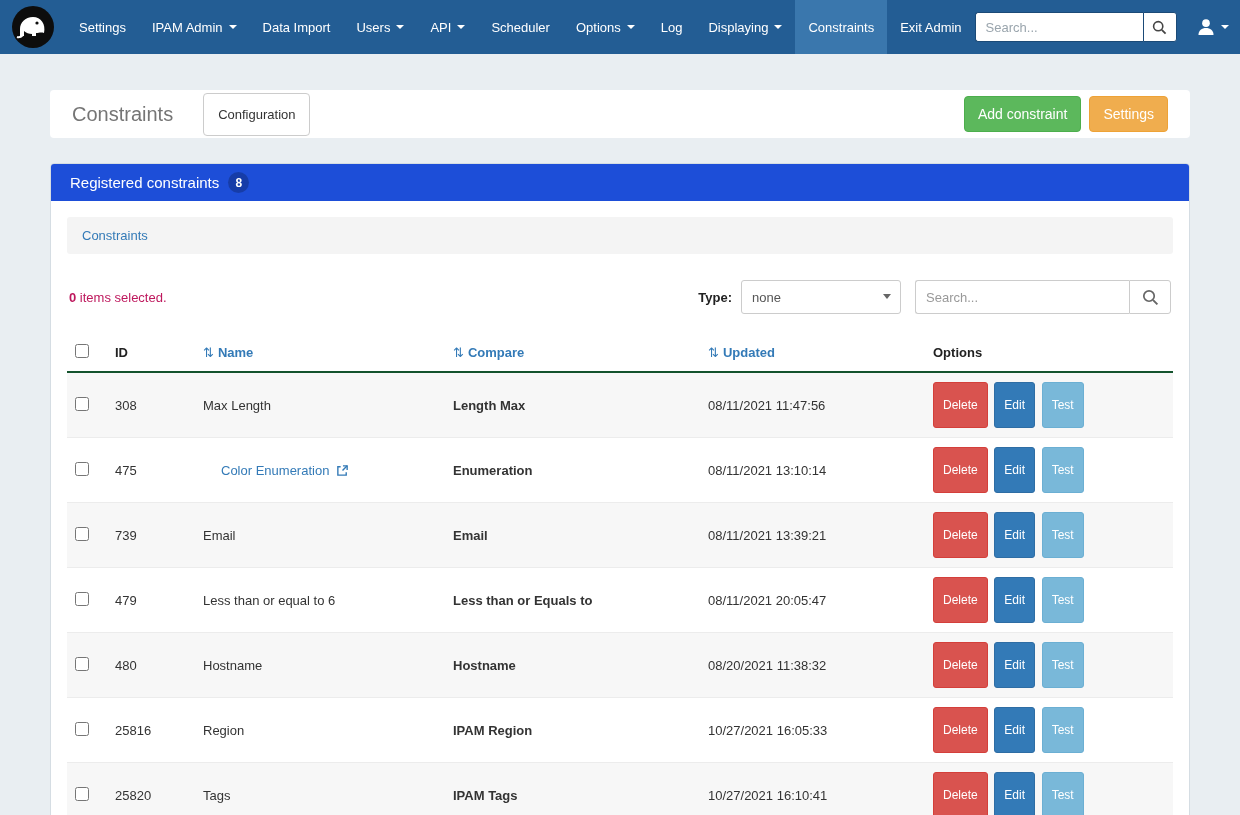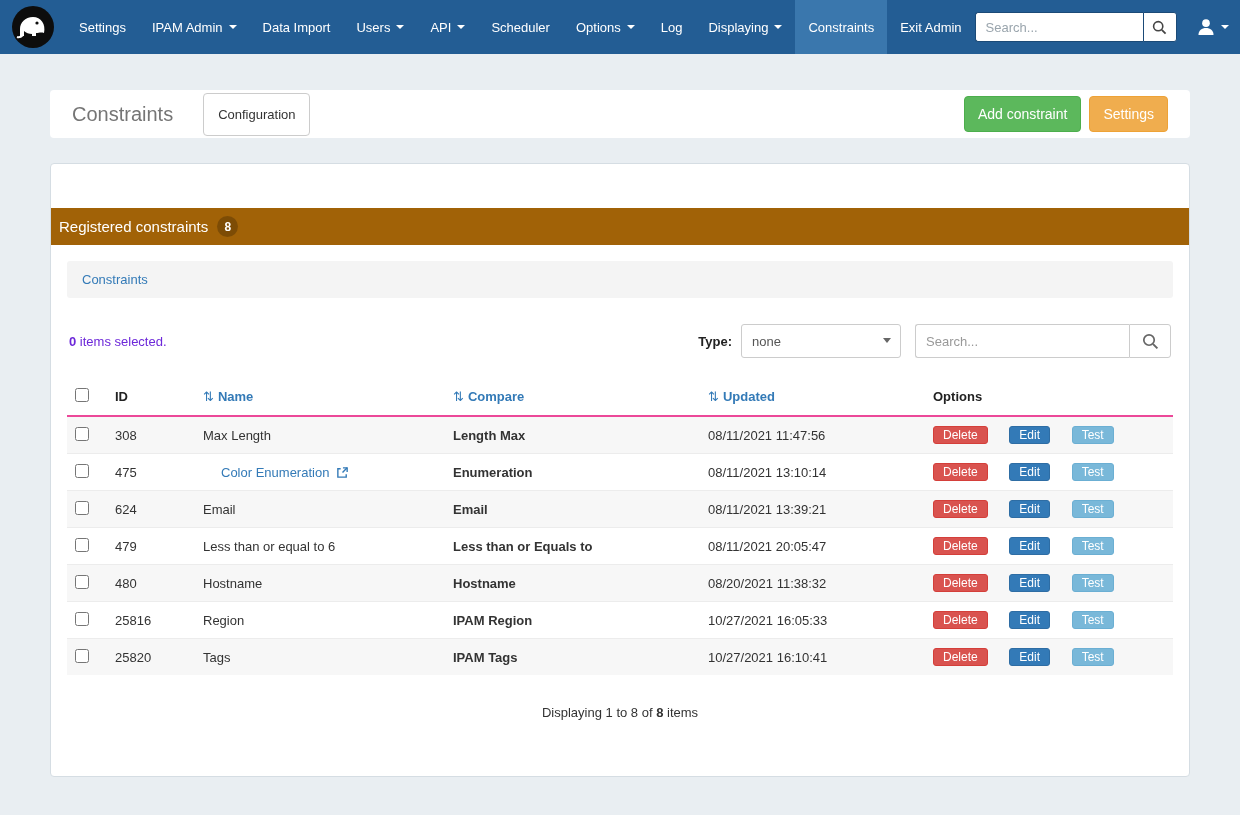--- a/index.html
+++ b/index.html
@@ -117,28 +117,27 @@
 
   
   .panel {
     margin-top:25px;
     background:#fff;
     border:1px solid #d5dde3;
     border-radius:4px;
     overflow:hidden;
   }
   .panel-heading {
-    background:#a16207;
+    background:#1d4ed8;
     color:#fff;
-    padding:8px 8px;
+    padding:8px 19px;
     font-size:15px;
     display:flex;
     align-items:center;
     height:37px;
-    margin-top:44px;
   }
   .count-badge {
     display:inline-flex;
     align-items:center;
     justify-content:center;
     width:21px; height:21px;
     margin-left:9px;
     border-radius:50%;
     background:rgba(0,0,0,0.22);
     font-size:12px;
@@ -152,21 +151,21 @@
     padding:11px 15px;
     margin-bottom:18px;
   }
   .tab-link { color:#337ab7; text-decoration:none; cursor:pointer; }
 
   .toolbar {
     display:flex;
     align-items:center;
     padding:8px 2px 20px 2px;
   }
-  .selected-info { color:#6d28d9; }
+  .selected-info { color:#be185d; }
   .toolbar-right { margin-left:auto; display:flex; align-items:center; }
   .type-label { font-weight:bold; color:#222; margin-right:9px; font-size:13px; }
   .fake-select {
     width:160px; height:34px;
     border:1px solid #ccc;
     border-radius:3px;
     background:#fff;
     display:flex;
     align-items:center;
     padding:0 10px;
@@ -207,21 +206,21 @@
 
   
   table.constraints {
     width:100%;
     border-collapse:collapse;
     table-layout:fixed;
   }
   table.constraints th {
     text-align:left;
     padding:10px 8px;
-    border-bottom:2px solid #ec4899;
+    border-bottom:2px solid #14532d;
     font-size:13px;
     color:#222;
     font-weight:bold;
   }
   table.constraints th:nth-child(1) { width:40px; }
   table.constraints th:nth-child(2) { width:88px; }
   table.constraints th:nth-child(3) { width:250px; }
   table.constraints th:nth-child(4) { width:255px; }
   table.constraints th:nth-child(5) { width:225px; }
   table.constraints th.sortable { color:#337ab7; cursor:pointer; }
@@ -233,25 +232,25 @@
     vertical-align:middle;
     color:#333;
   }
   table.constraints tbody tr:nth-child(odd) { background:#f7f7f7; }
   td.compare-cell { font-weight:bold; }
   td.updated-cell { color:#444; }
   .name-link { color:#337ab7; cursor:pointer;margin-left:18px; }
   .ext-icon { margin-left:7px; vertical-align:-2px; }
 
   .btn-xs {
-    padding:2px 9px;
+    padding:16px 9px;
     font-size:12px;
     border-radius:3px;
     color:#fff;
-    margin-right:18px;
+    margin-right:3px;
   }
   .btn-delete { background:#d9534f; border-color:#d43f3a; }
   .btn-edit   { background:#337ab7; border-color:#2e6da4; }
   .btn-test   { background:#79b8d9; border-color:#6bafd3; }
 
   .table-footer {
     text-align:center;
     margin-top:30px;
     color:#333;
     font-size:13px;
@@ -431,21 +430,21 @@
     <td>
       <button class="btn btn-xs btn-delete">Delete</button>
       <button class="btn btn-xs btn-edit">Edit</button>
       <button class="btn btn-xs btn-test">Test</button>
     </td>
   </tr>
             <tr>
     <td>
       <input type="checkbox" style="">
     </td>
-    <td>624</td>
+    <td>739</td>
     <td>
       <span>Email</span>
     </td>
     <td class="compare-cell">Email</td>
     <td class="updated-cell">08/11/2021 13:39:21</td>
     <td>
       <button class="btn btn-xs btn-delete">Delete</button>
       <button class="btn btn-xs btn-edit">Edit</button>
       <button class="btn btn-xs btn-test">Test</button>
     </td>

